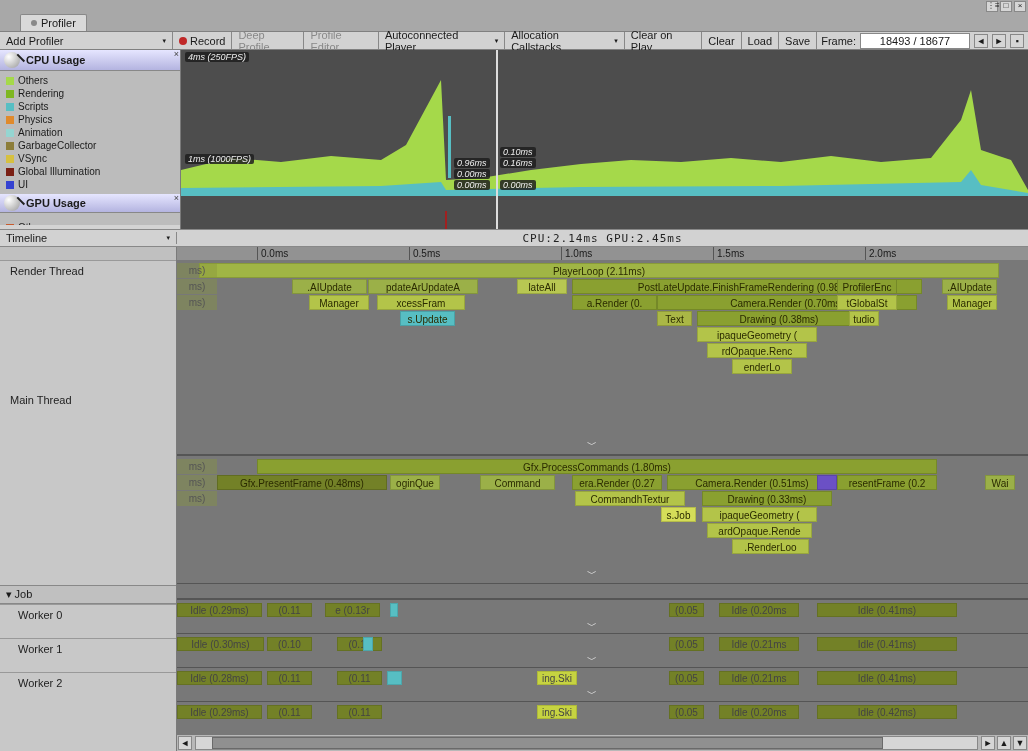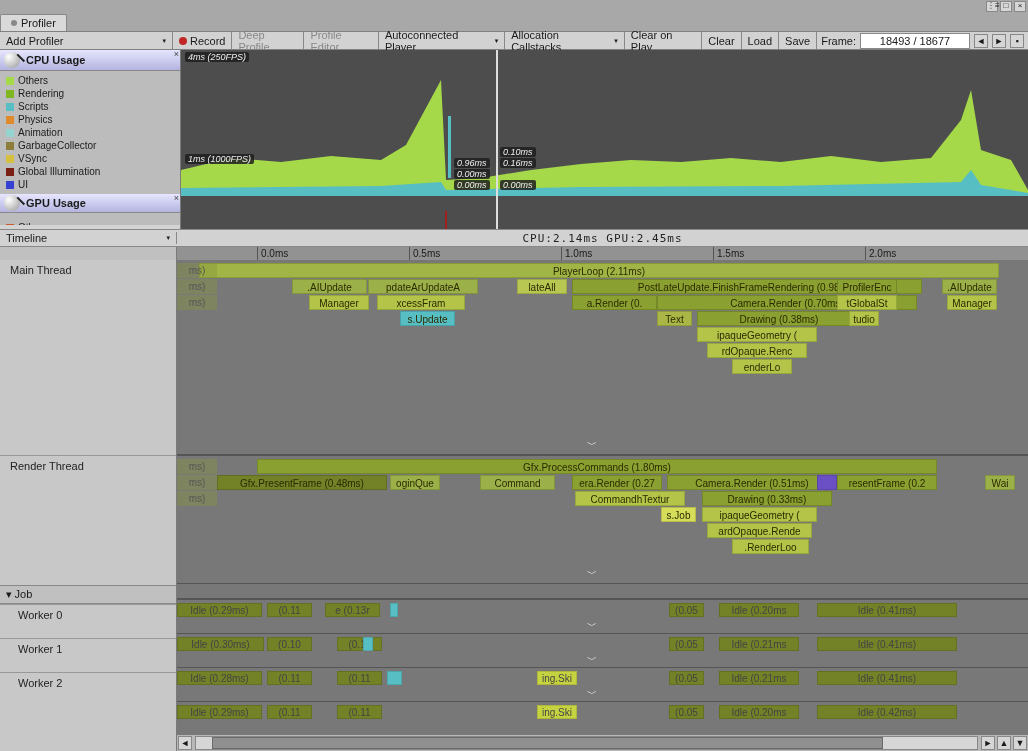--- a/index.html
+++ b/index.html
@@ -1,20 +1,20 @@
 <!DOCTYPE html>
 <html><head>
 <meta charset="utf-8">
 <style>
 * { margin: 0; padding: 0; box-sizing: border-box; font-family: Arial, sans-serif; }
 body { background: #495057; width: 1028px; height: 751px; overflow: hidden; font-size: 11px; color: #1a1a1a; }
 .window { width: 1028px; height: 751px; background: #c0c0c0; display: flex; flex-direction: column; }
 .ctrl-row { height: 14px; display: flex; justify-content: flex-end; gap: 2px; padding: 1px 2px; background: #a8a8a8; }
 .ctrl-btn { width: 12px; height: 11px; background: #d6d6d6; border: 1px solid #888; cursor: pointer; font-size: 8px; line-height: 8px; text-align: center; }
-.tab-bar { height: 18px; display: flex; background: #a8a8a8; border-bottom: 1px solid #808080; align-items: flex-end; padding-left: 0; }
+.tab-bar { height: 18px; display: flex; background: #a8a8a8; border-bottom: 1px solid #808080; align-items: flex-end; padding-left: 20px; }
 .tab { background: #d9d9d9; border: 1px solid #888; border-bottom: none; padding: 2px 10px; font-size: 11px; border-radius: 2px 2px 0 0; display: flex; align-items: center; gap: 4px; }
 .tab .dot { width: 6px; height: 6px; background: #898989; border-radius: 50%; }
 .toolbar { height: 18px; background: #d2d2d2; border-bottom: 1px solid #808080; display: flex; align-items: center; font-size: 11px; }
 .tb-btn { height: 100%; padding: 0 6px; border-right: 1px solid #888; display: flex; align-items: center; gap: 3px; cursor: pointer; }
 .tb-btn.drop::after { content: "▾"; font-size: 7px; margin-left: 2px; }
 .tb-btn.disabled { color: #888; }
 .rec-dot { width: 8px; height: 8px; background: #c02828; border-radius: 50%; }
 .frame-info { margin-left: auto; display: flex; align-items: center; gap: 4px; padding: 0 4px; }
 .frame-input { width: 110px; background: #fff; border: 1px solid #888; font-size: 11px; text-align: center; padding: 1px 2px; }
 .nav-btn { width: 14px; height: 14px; border: 1px solid #888; background: #d6d6d6; cursor: pointer; font-size: 9px; line-height: 12px; text-align: center; }
@@ -196,22 +196,22 @@
     <div class="timeline-dd">
       <span>Timeline</span>
         <span style="font-size:7px;">▾</span>
     </div>
     <div class="stat-center">CPU:2.14ms   GPU:2.45ms</div>
   </div>
 
   <div class="ruler-and-tl" style="position:absolute;top:247px;left:0;right:0;bottom:0;">
     <div class="tl-labels">
       <div style="height:13px;background:#c0c0c0;"></div>
+      <div class="thread-label" style="height:130px;border-top:1px solid #999;">Render Thread</div>
       <div class="thread-label" style="height:195px;">Main Thread</div>
-      <div class="thread-label" style="height:130px;border-top:1px solid #999;">Render Thread</div>
       <div class="job-hdr-label">▾ <span>Job</span></div>
       <div id="worker-labels">
           <div class="thread-label" style="height: 34px; border-top: 1px solid rgb(153, 153, 153); padding-left: 18px;">Worker 0</div>
           <div class="thread-label" style="height: 34px; border-top: 1px solid rgb(153, 153, 153); padding-left: 18px;">Worker 1</div>
           <div class="thread-label" style="height: 34px; border-top: 1px solid rgb(153, 153, 153); padding-left: 18px;">Worker 2</div>
         </div>
     </div>
     <div class="tl-view">
       <div class="ruler" id="ruler">
           <div class="tick" style="left: 80px;">0.0ms</div>

